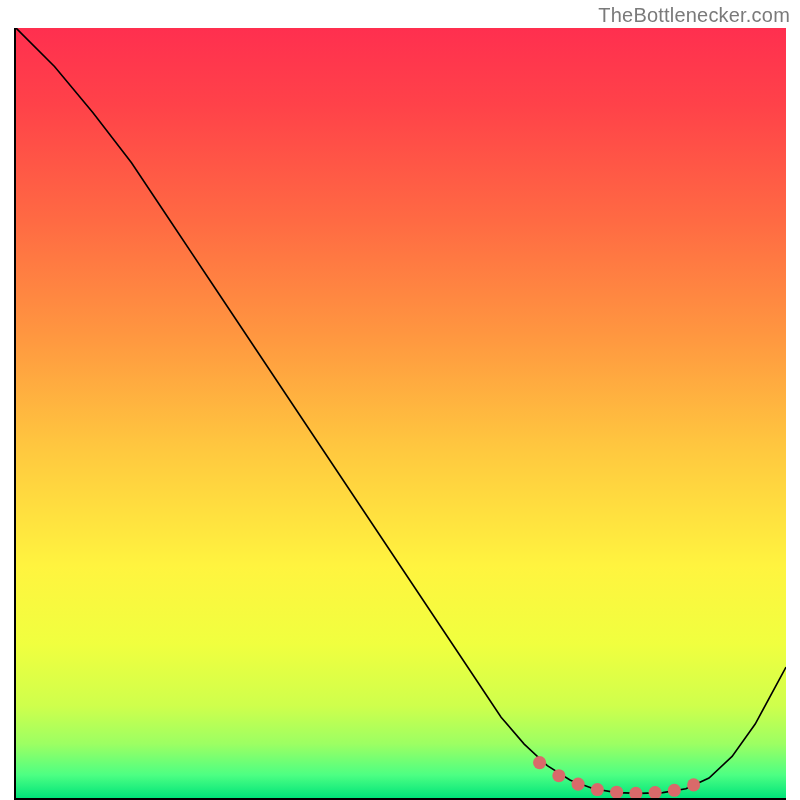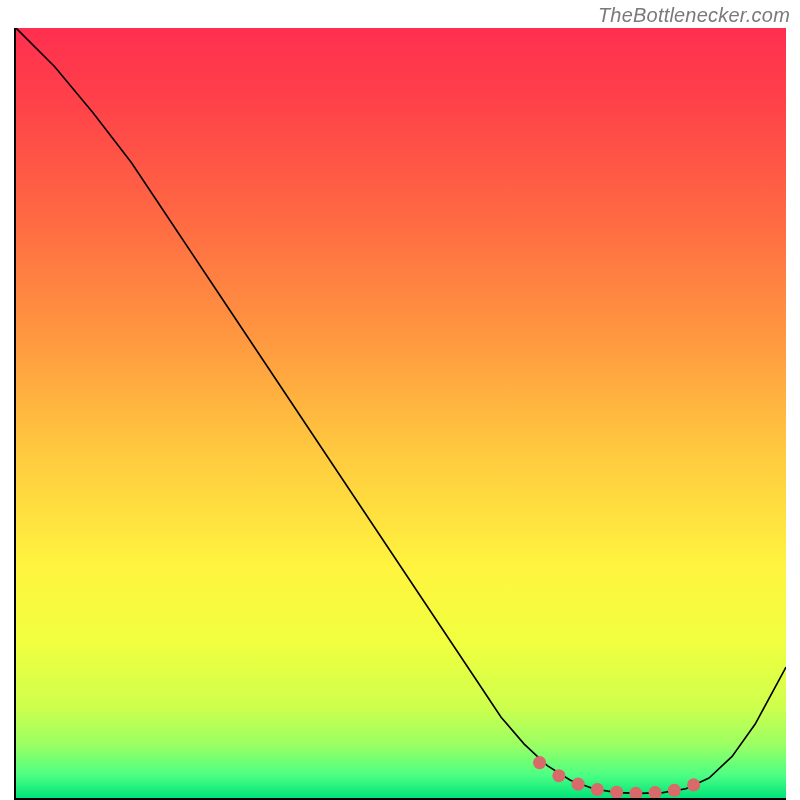--- a/index.html
+++ b/index.html
@@ -12,21 +12,20 @@
     background: #fff;
   }
   .watermark {
     position: absolute;
     top: 4px;
     right: 10px;
     font-size: 20px;
     color: #7a7a7a;
     font-weight: 500;
     letter-spacing: 0.2px;
-    font-style: italic;
   }
   .plot-area {
     position: absolute;
     left: 14px;
     top: 28px;
     width: 770px;
     height: 770px;
     border-left: 2px solid #000;
     border-bottom: 2px solid #000;
     overflow: hidden;

